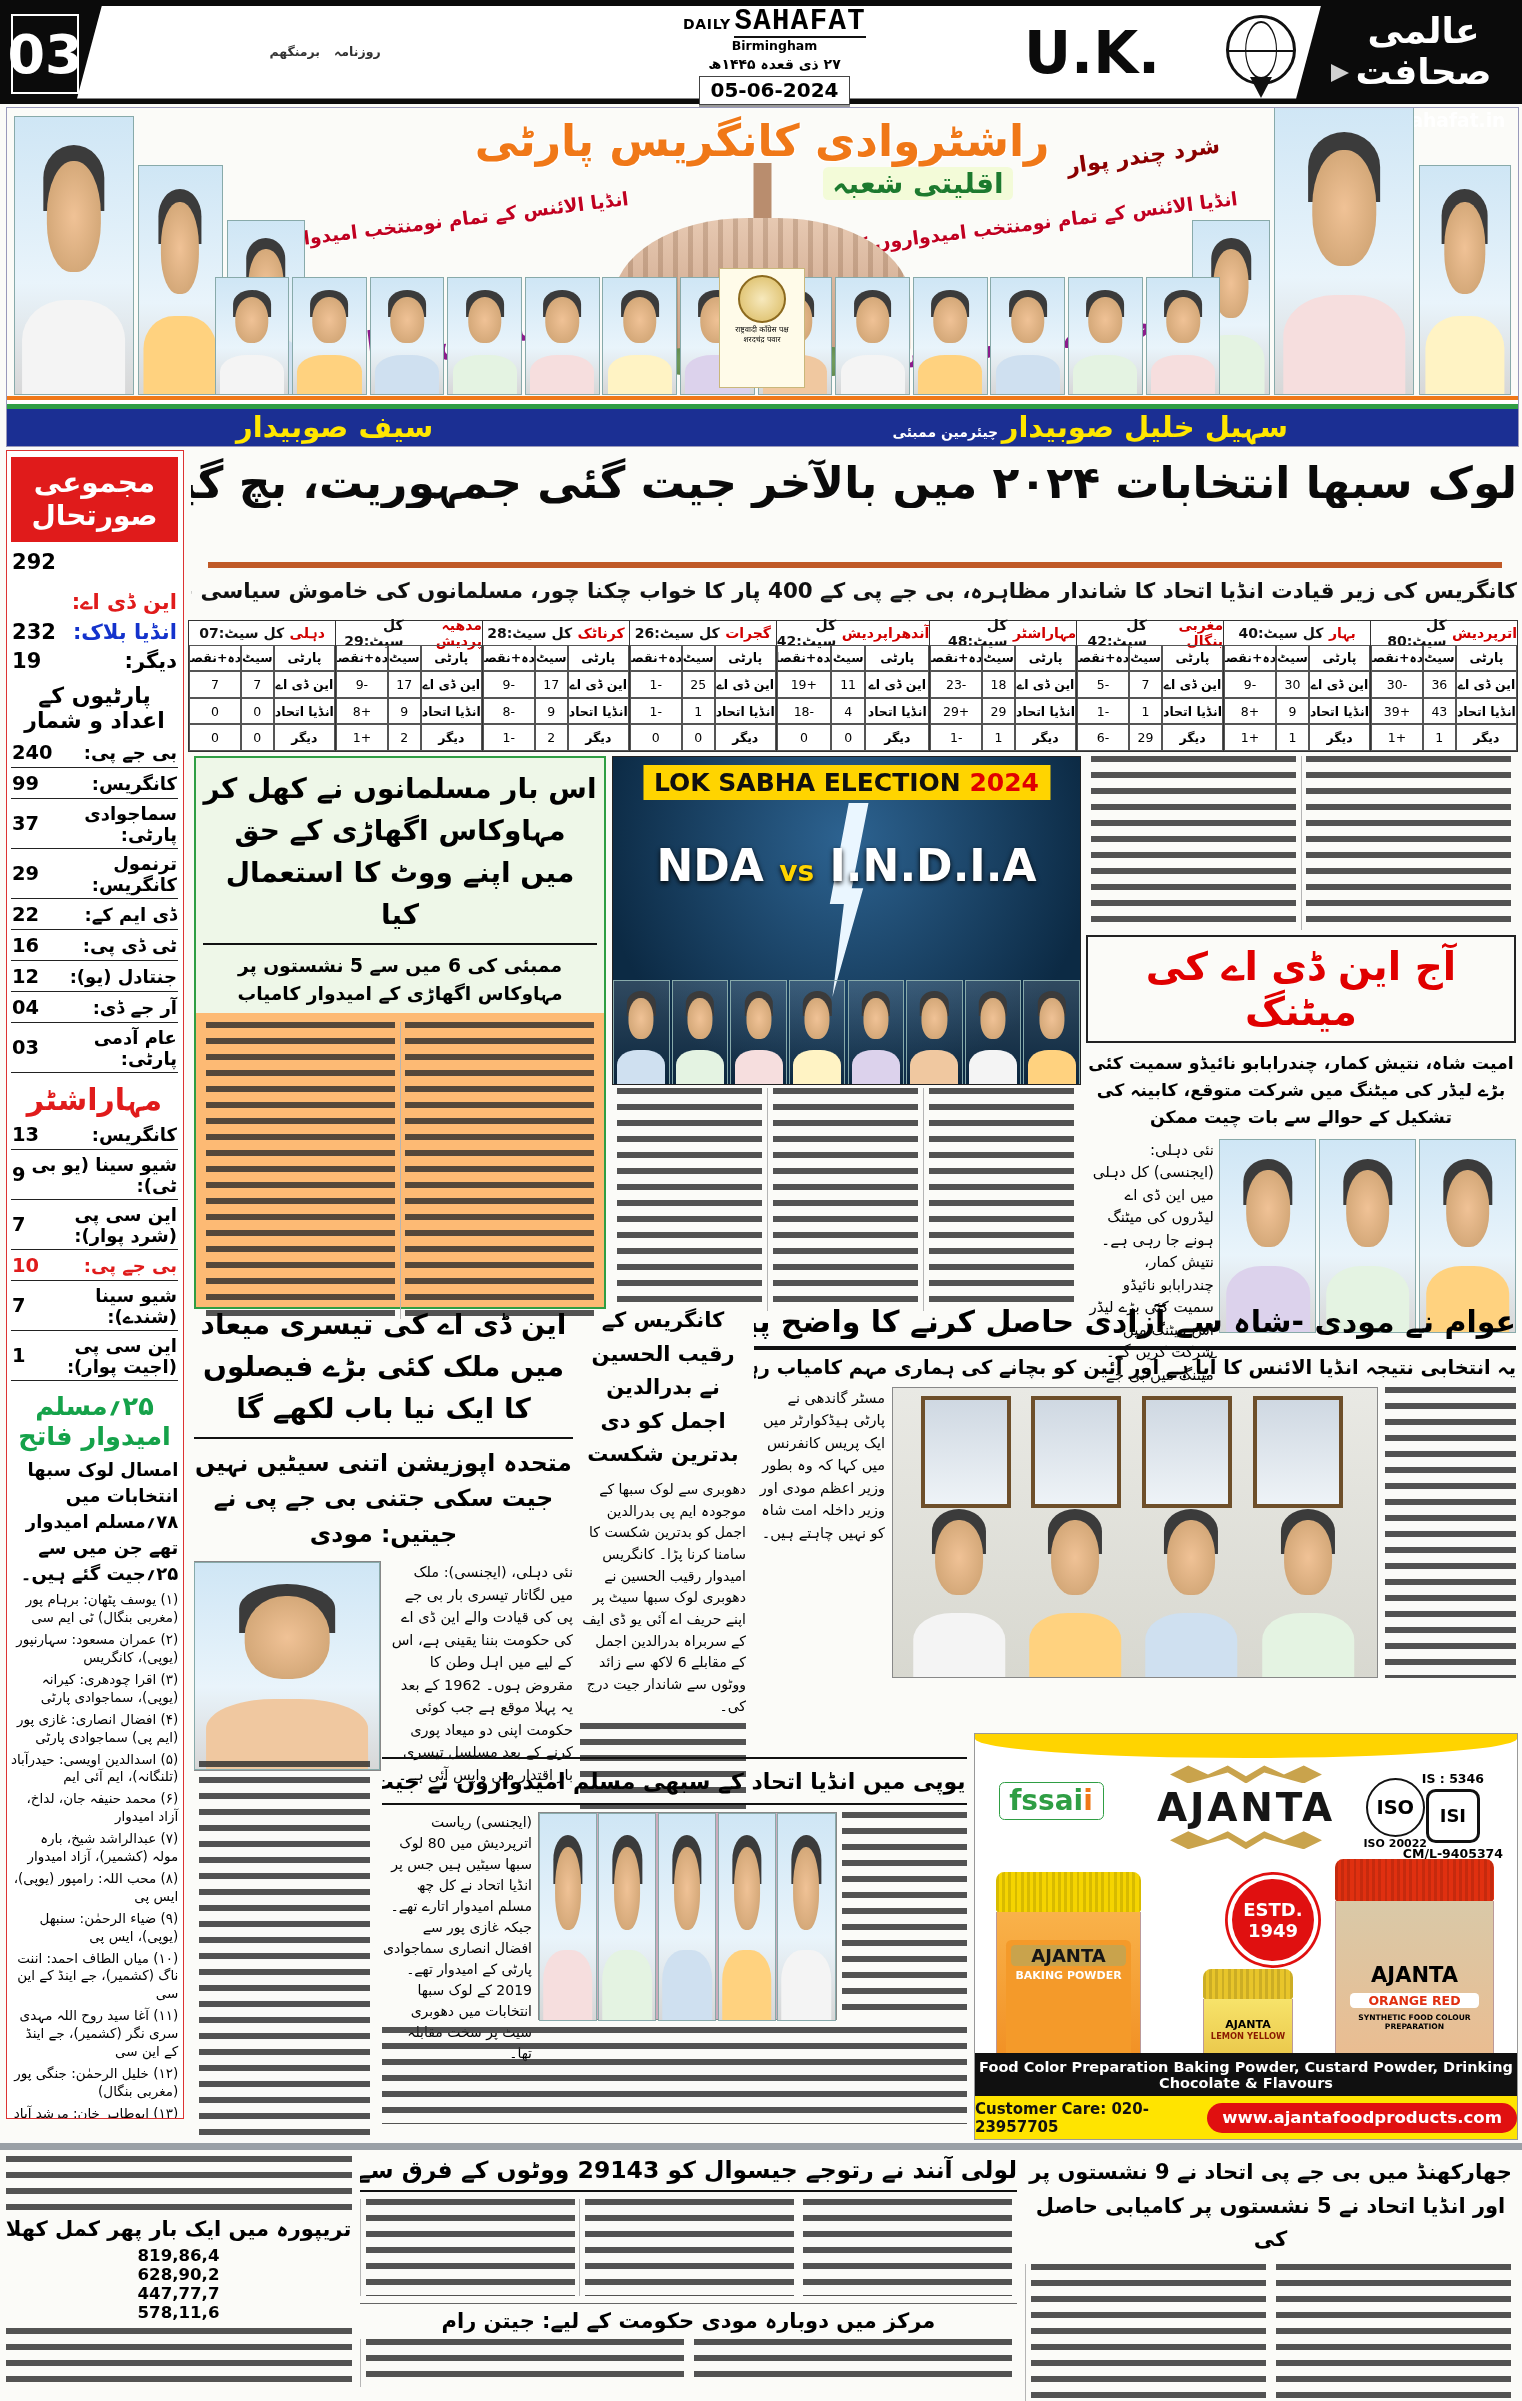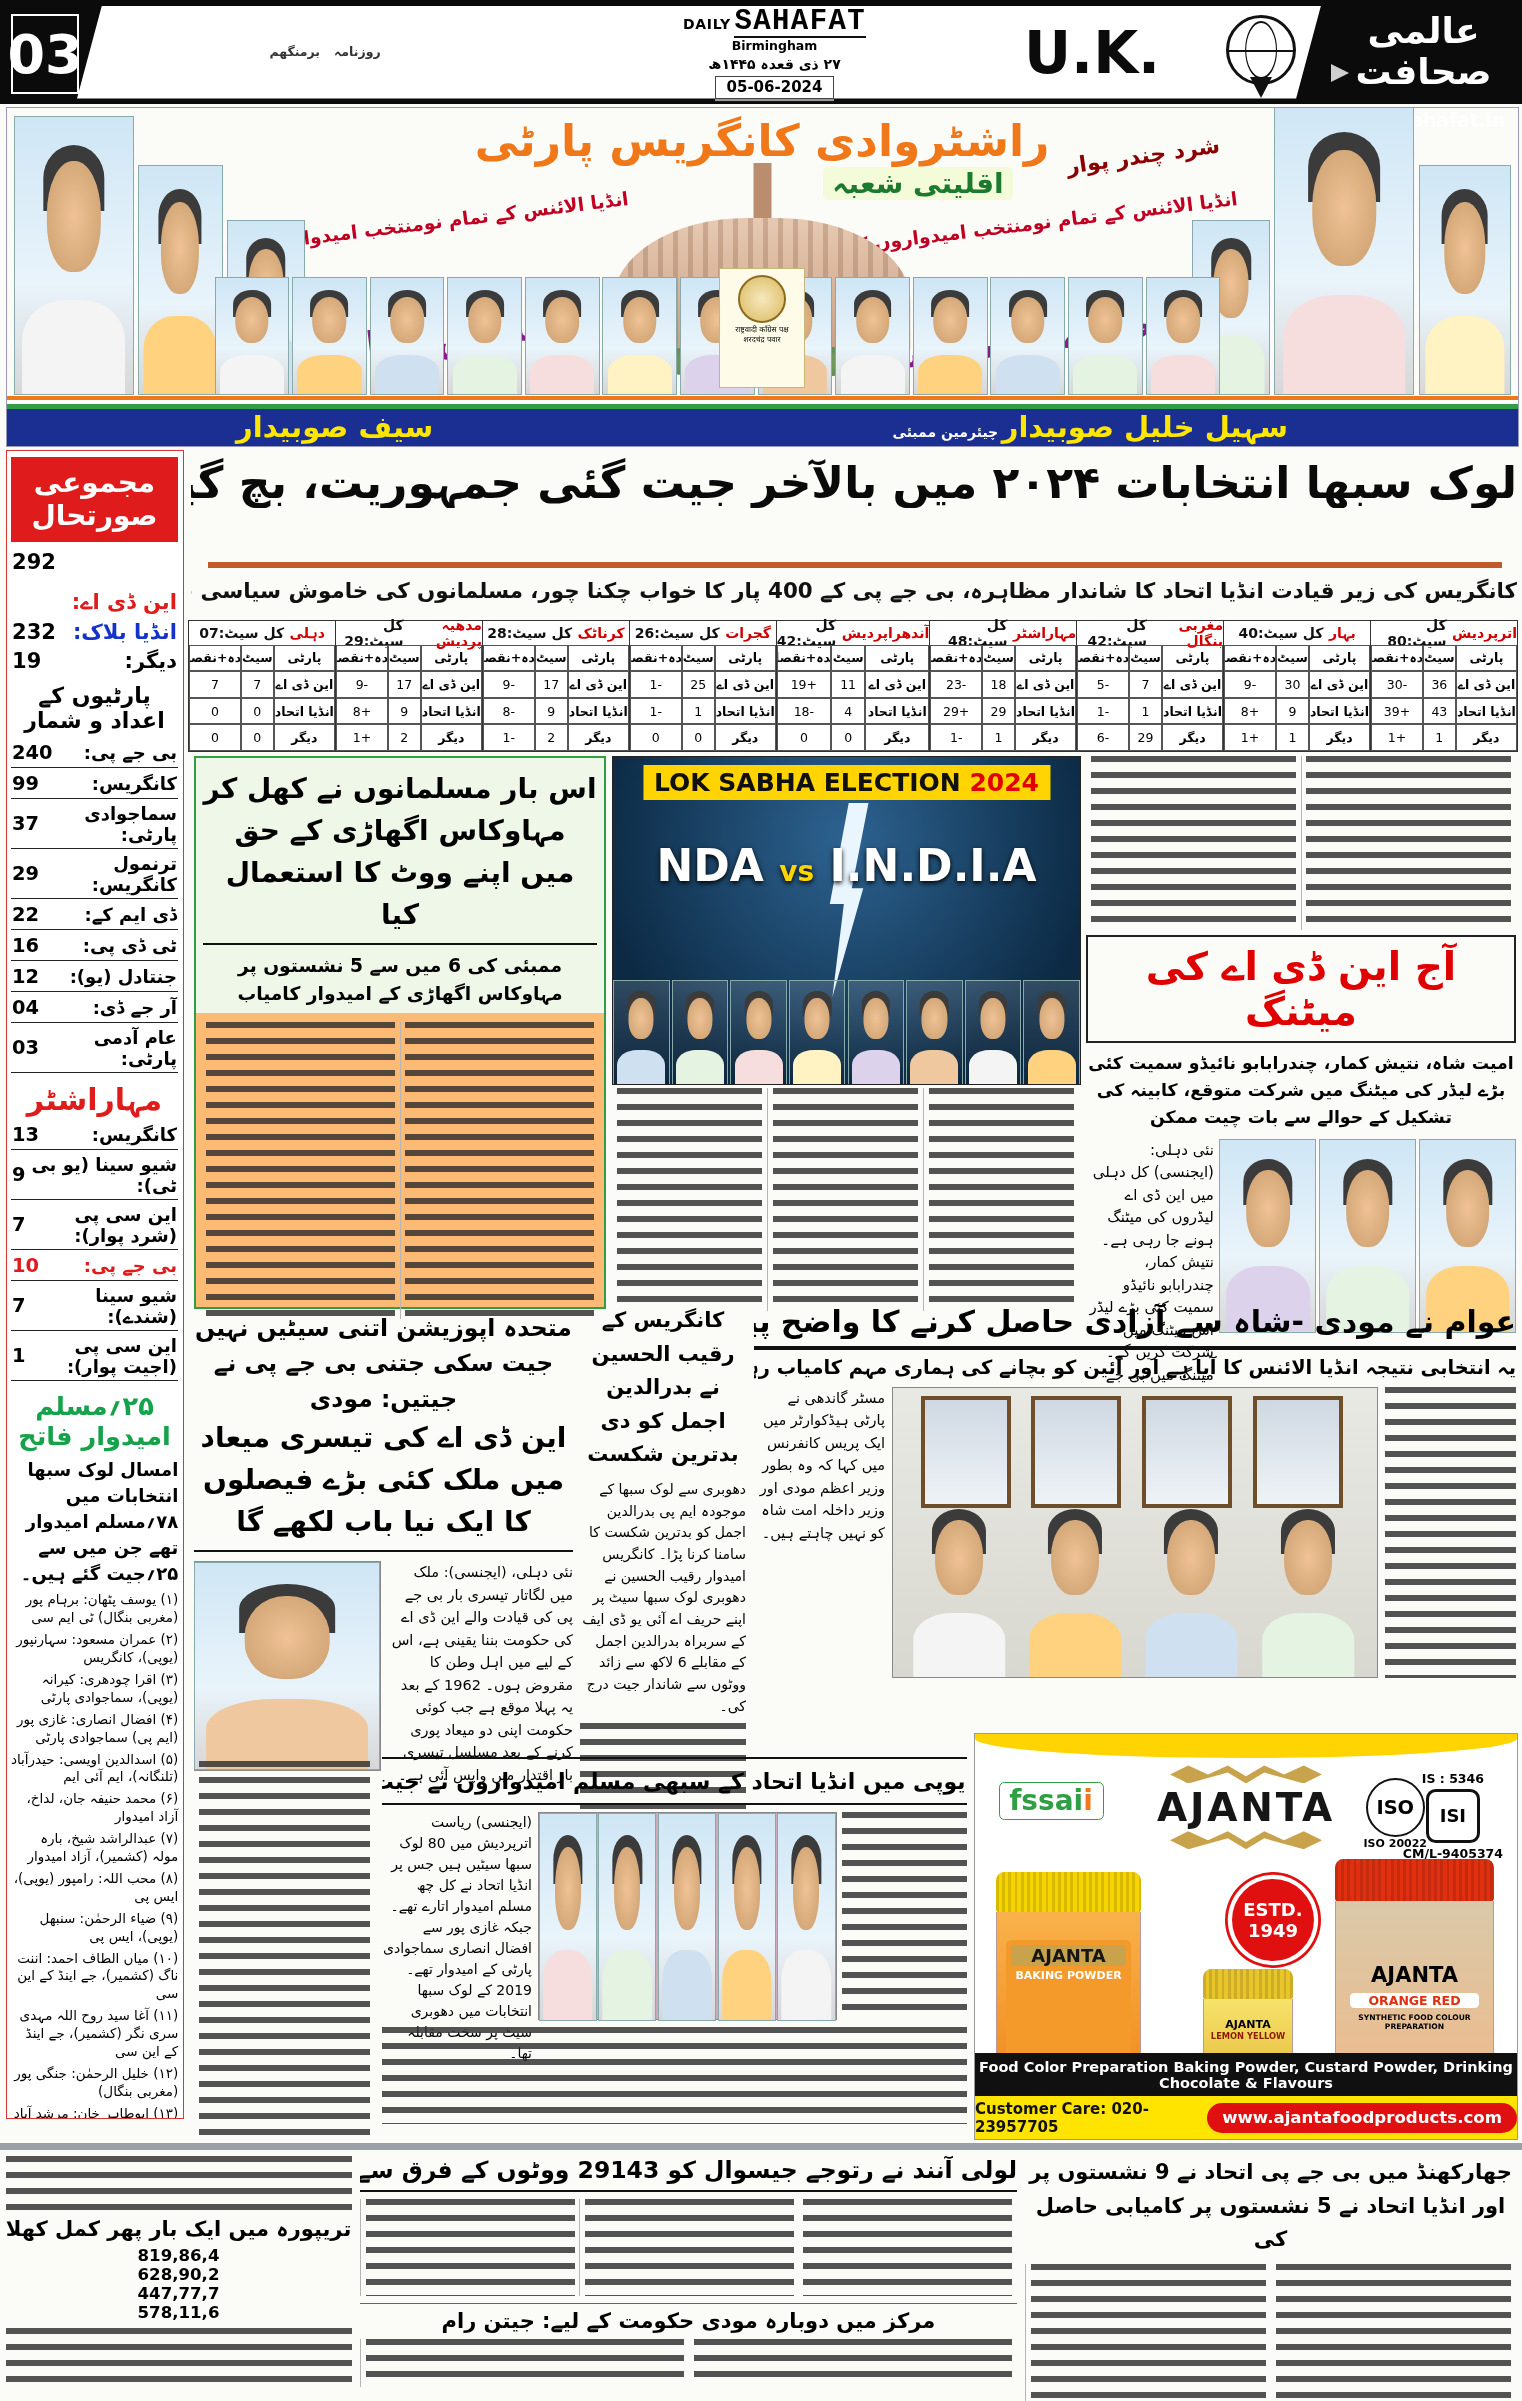--- a/index.html
+++ b/index.html
@@ -16,21 +16,21 @@
   #hdr-white{position:absolute;left:77px;top:5.5px;height:93px;width:1244px;background:#fff;clip-path:polygon(2% 0,100% 0,98% 100%,0 100%);}
   #pageno{position:absolute;left:11px;top:14px;width:64px;height:76px;border:2.8px solid #fff;color:#fff;font-size:54px;font-weight:800;display:flex;align-items:center;justify-content:center;}
   #masthead{position:absolute;left:145px;top:4.2px;width:360px;height:95px;display:flex;align-items:center;justify-content:center;}
   #masthead .big{font-size:77px;font-weight:800;color:#0a0a0a;}
   #masthead .tiny{font-size:12.5px;font-weight:700;color:#333;margin:0 7px;}
   #hdr-center{position:absolute;left:664px;top:7px;width:221px;text-align:center;}
   #hdr-center .daily{font-size:14px;font-weight:800;letter-spacing:0.7px;}
   #hdr-center .sahafat{font-size:29px;font-weight:800;letter-spacing:1.4px;border-bottom:2.1px solid #111;display:inline-block;line-height:1;font-family:Liberation Mono, monospace;}
   #hdr-center .bham{font-size:12.5px;font-weight:700;}
   #hdr-center .hijri{font-size:14px;font-weight:700;margin-top:2.8px;}
-  #hdr-date{display:inline-block;margin-top:4.2px;border:1.4px solid #444;box-shadow:0 2.1px 0 #999;padding:1.4px 11px;font-size:15px;font-weight:800;background:#fff;}
+  #hdr-date{display:inline-block;margin-top:4.2px;border:1.4px solid #444;box-shadow:0 2.1px 0 #999;padding:1.4px 11px;font-size:20px;font-weight:800;background:#fff;}
   #uk{position:absolute;left:1024px;top:19.4px;font-size:58px;font-weight:800;color:#0b0b0b;}
   .globe{position:absolute;left:1226px;top:15px;width:64px;height:64px;border:3.5px solid #111;border-radius:50%;}
   .globe i{position:absolute;inset:2.8px;border:2.1px solid #111;border-radius:50%;transform:scaleX(.55);}
   .globe u{position:absolute;left:0;right:0;top:50%;border-top:2.1px solid #111;}
   .globe b{position:absolute;left:50%;top:59px;width:0;height:0;border-left:11px solid transparent;border-right:11px solid transparent;border-top:21px solid #111;transform:translateX(-50%);}
   #hdr-right{position:absolute;left:1325px;top:0;width:197px;height:104px;background:#0b0b0b;color:#fff;text-align:center;}
   #hdr-right .wm{font-size:36px;font-weight:800;margin-top:9.7px;}
   #hdr-right .site{font-size:18.7px;font-weight:700;margin-top:18px;}
   .arrow{position:absolute;left:5.5px;top:64px;width:0;height:0;border-top:9.7px solid transparent;border-bottom:9.7px solid transparent;border-left:18px solid #cfcfcf;}
   
@@ -727,22 +727,22 @@
           <div class="person" style="width: 95px; height: 192px; --shirt: #dcd2ec;">
             <div class="p-hair"></div>
             <div class="p-face"></div>
             <div class="p-body"></div>
           </div>
         </div>
     </div>
   </div>
 
   <div id="modi" class="abs u">
+    <div id="modi-h">این ڈی اے کی تیسری میعاد میں ملک کئی بڑے فیصلوں کا ایک نیا باب لکھے گا</div>
     <div id="modi-sub">متحدہ اپوزیشن اتنی سیٹیں نہیں جیت سکی جتنی بی جے پی نے جیتیں: مودی</div>
-    <div id="modi-h">این ڈی اے کی تیسری میعاد میں ملک کئی بڑے فیصلوں کا ایک نیا باب لکھے گا</div>
     <div id="modi-low">
       <div id="modi-photo">
           <div class="person" style="width: 184px; height: 206px; --shirt: #f0c8a0; position: absolute;">
             <div class="p-hair"></div>
             <div class="p-face"></div>
             <div class="p-body"></div>
           </div>
         </div>
       <div id="modi-bodycol">نئی دہلی، (ایجنسی): ملک میں لگاتار تیسری بار بی جے پی کی قیادت والے این ڈی اے کی حکومت بننا یقینی ہے، اس کے لیے میں اہل وطن کا مقروض ہوں۔ 1962 کے بعد یہ پہلا موقع ہے جب کوئی حکومت اپنی دو میعاد پوری کرنے کے بعد مسلسل تیسری بار اقتدار میں واپس آئی ہے۔</div>
     </div>

